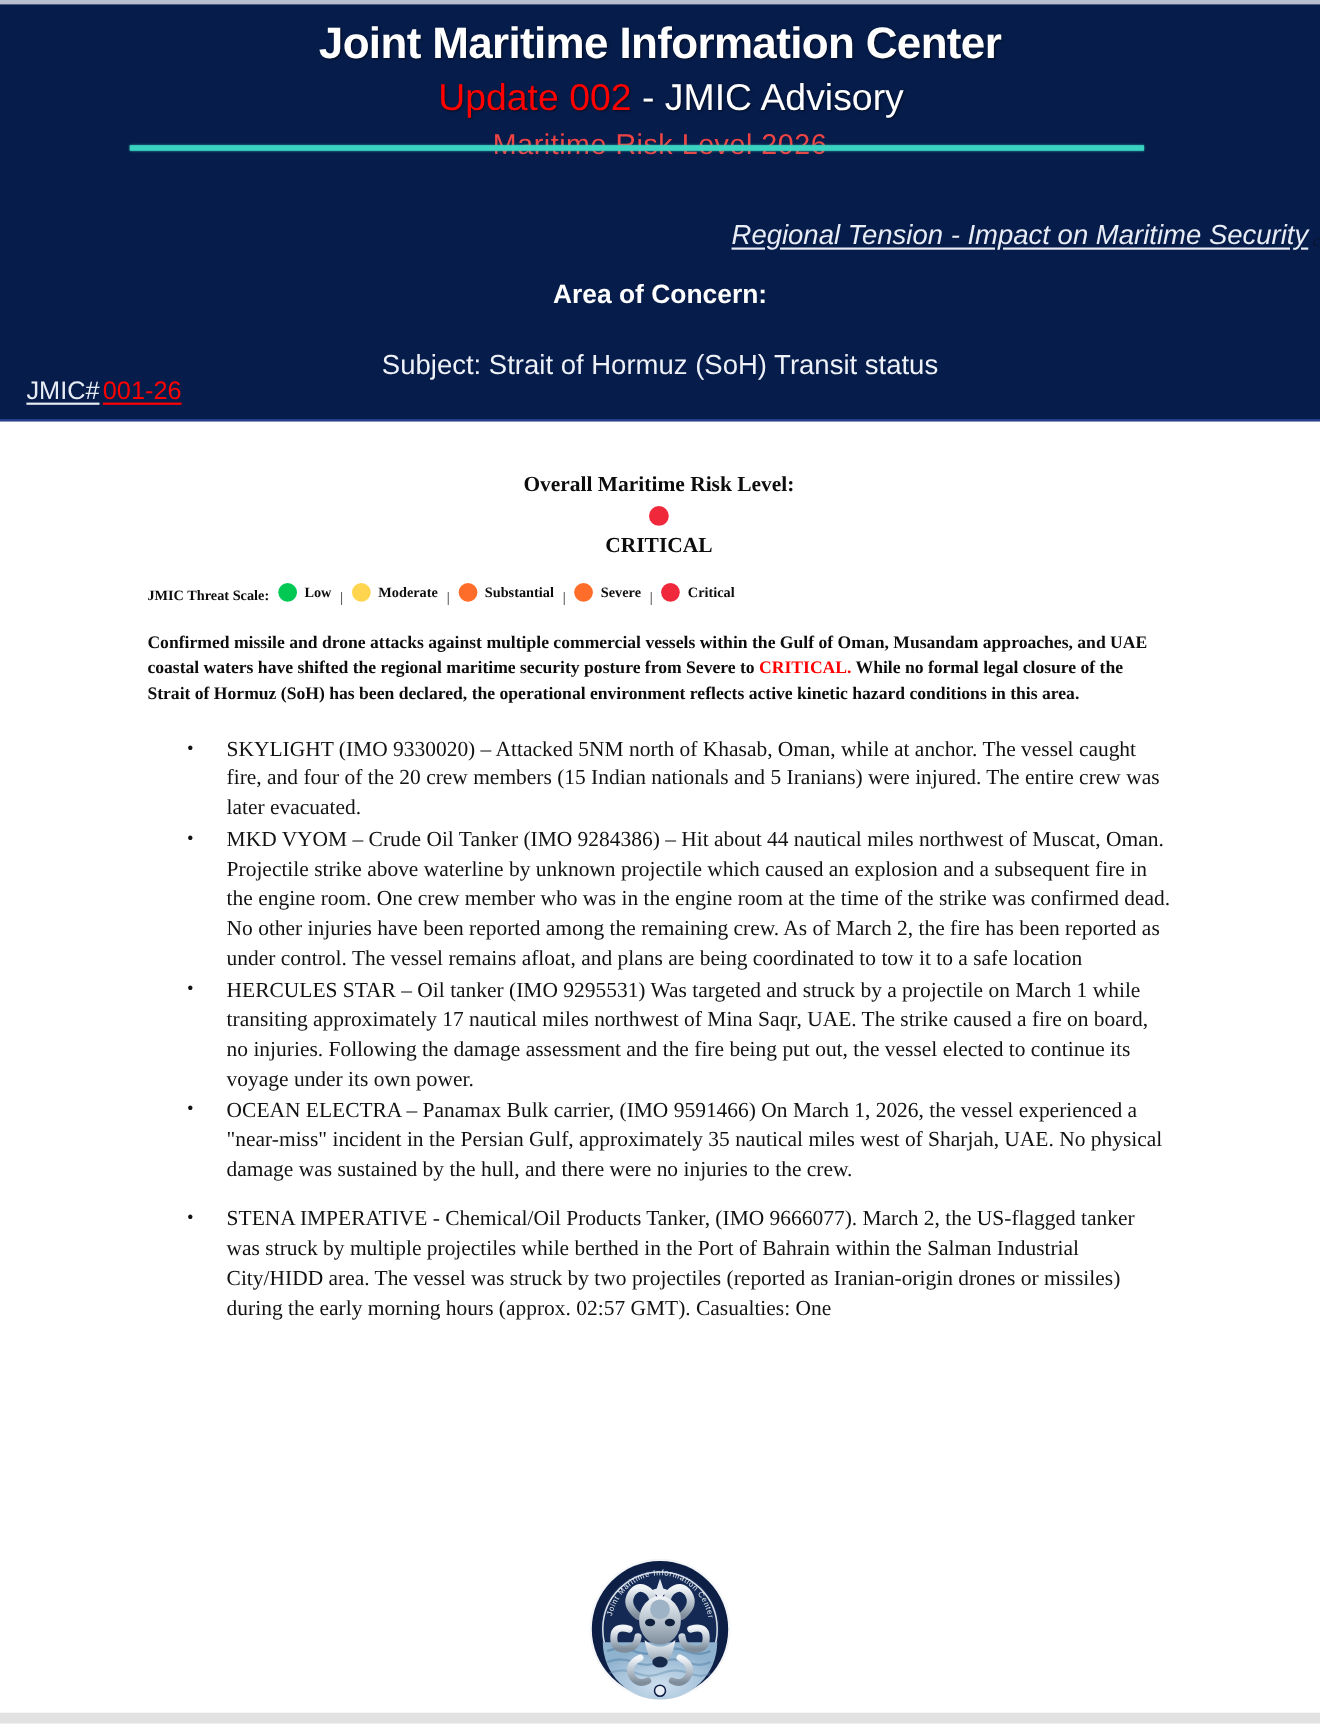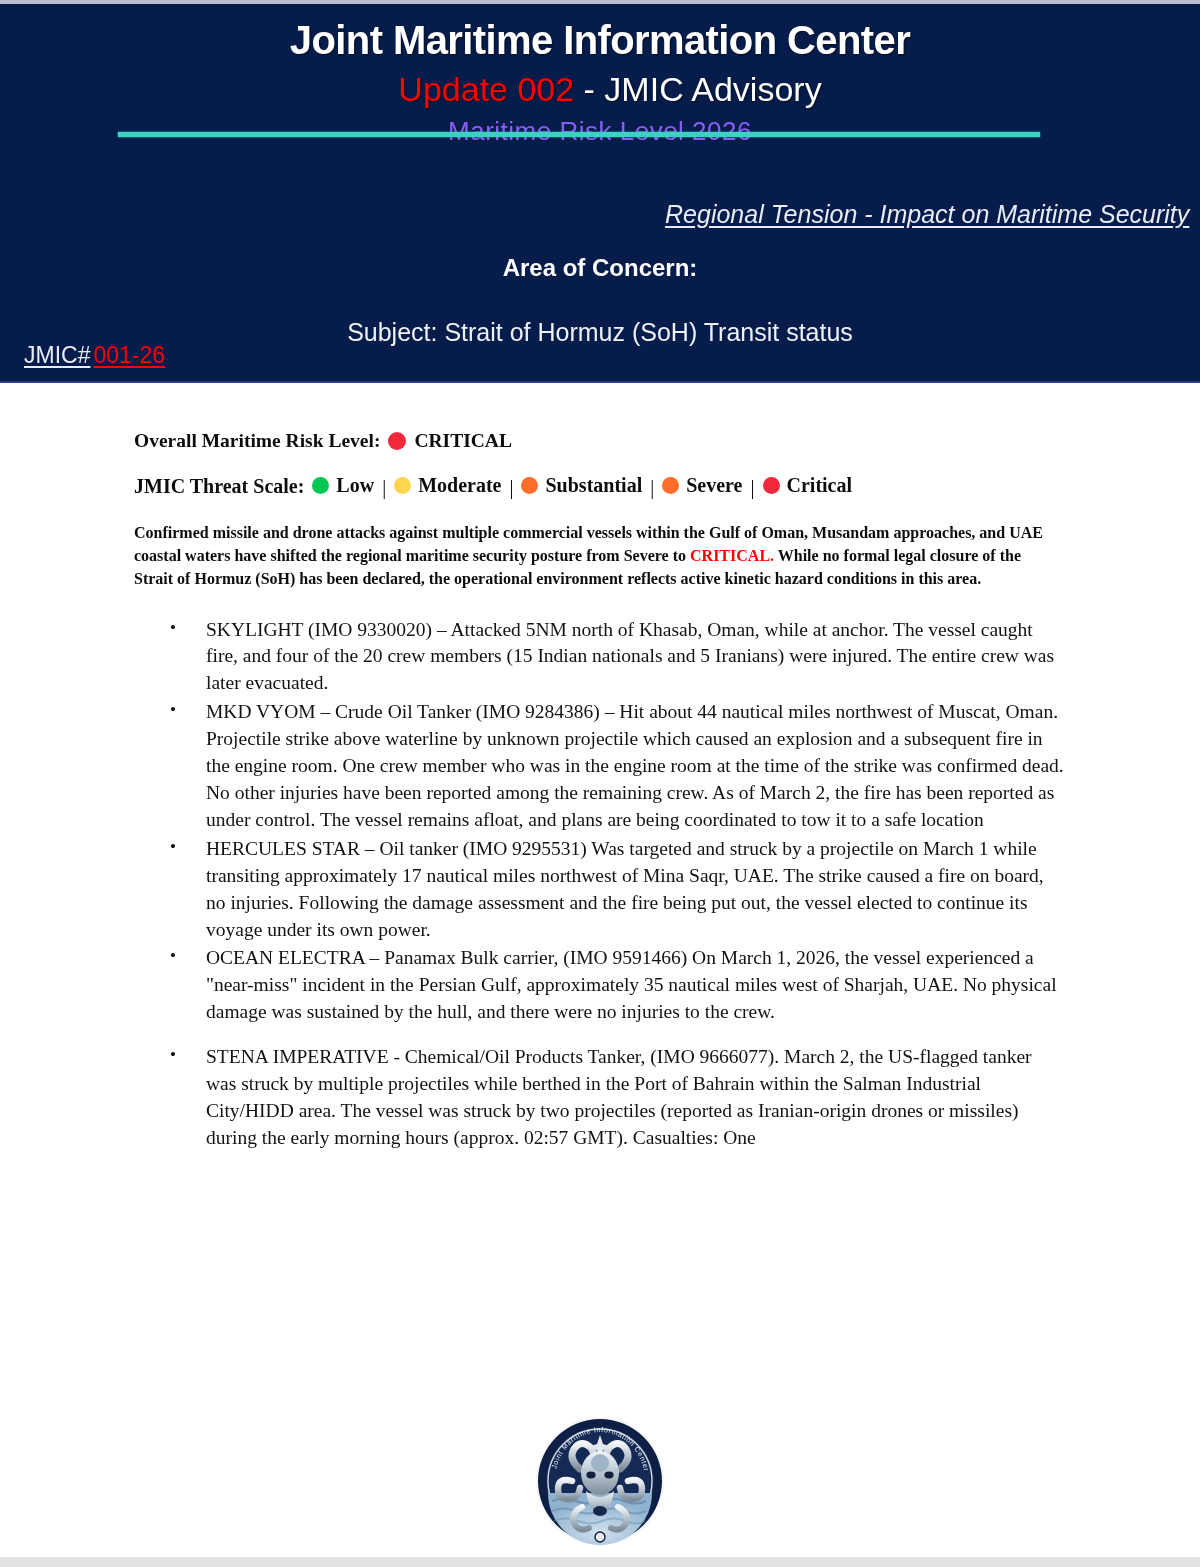--- a/index.html
+++ b/index.html
@@ -61,21 +61,21 @@
   .banner-subtitle .hl { color: #ff0000; }
 
   
   .banner-hidden-line {
     position: absolute;
     left: 0; top: 112px;
     width: 1200px;
     text-align: center;
     font-family: "Liberation Sans", sans-serif;
     font-size: 26px;
-    color: #8b5cf6;
+    color: #ef4444;
     letter-spacing: 0.5px;
   }
 
   .teal-rule {
     position: absolute;
     left: 118px; top: 128px;
     width: 922px; height: 5px;
     background: #3ad3c1;
     box-shadow: 0 0 2px #3ad3c1;
   }
@@ -181,26 +181,27 @@
 
   .risk-line {
     font-family: "Liberation Serif", serif;
     font-weight: bold;
     font-size: 19.5px;
     color: #0d0d0d;
     display: flex;
     align-items: center;
     gap: 8px;
     margin-bottom: 22px;
+    flex-direction: column;
   }
 
   .scale-line {
     font-family: "Liberation Serif", serif;
     font-weight: bold;
-    font-size: 20px;
+    font-size: 13px;
     color: #0d0d0d;
     display: flex;
     align-items: center;
     flex-wrap: wrap;
     gap: 0px;
     margin-bottom: 22px;
   }
   .scale-line .scale-label { margin-right: 8px; }
   .scale-line .scale-item {
     display: inline-flex;

